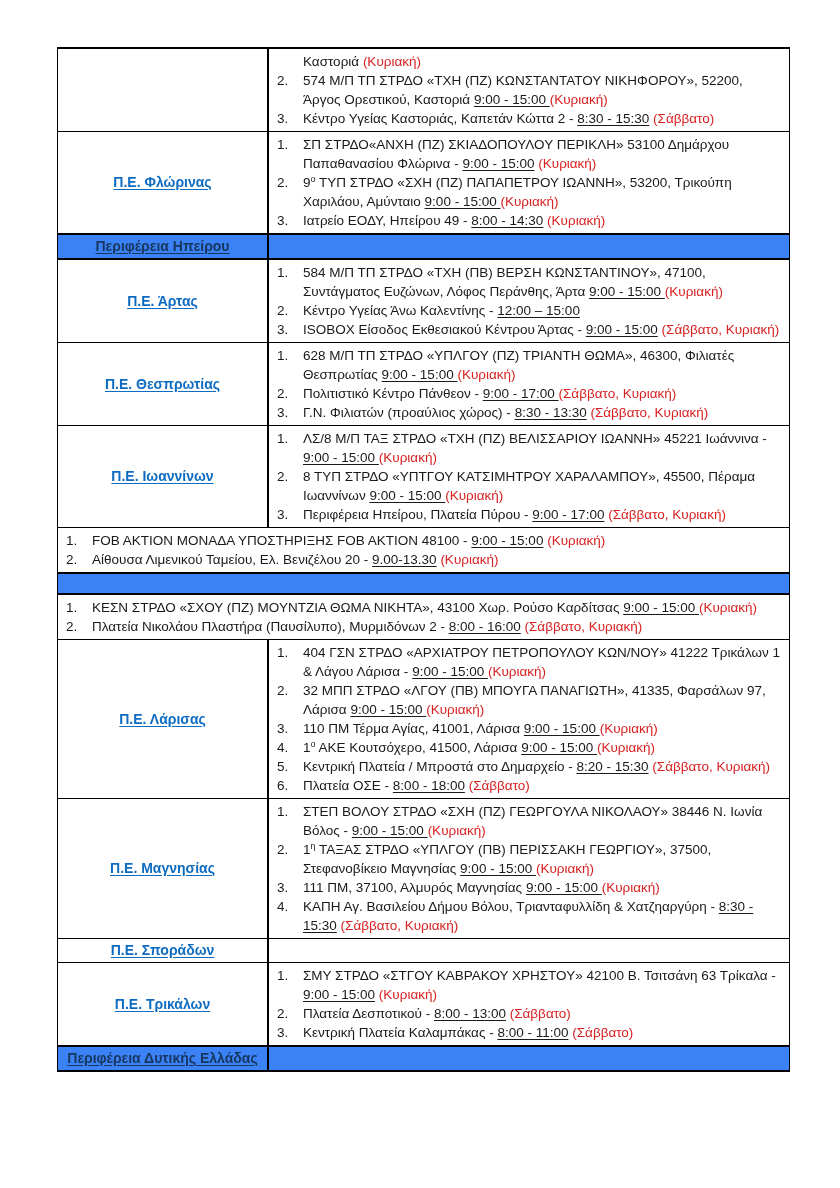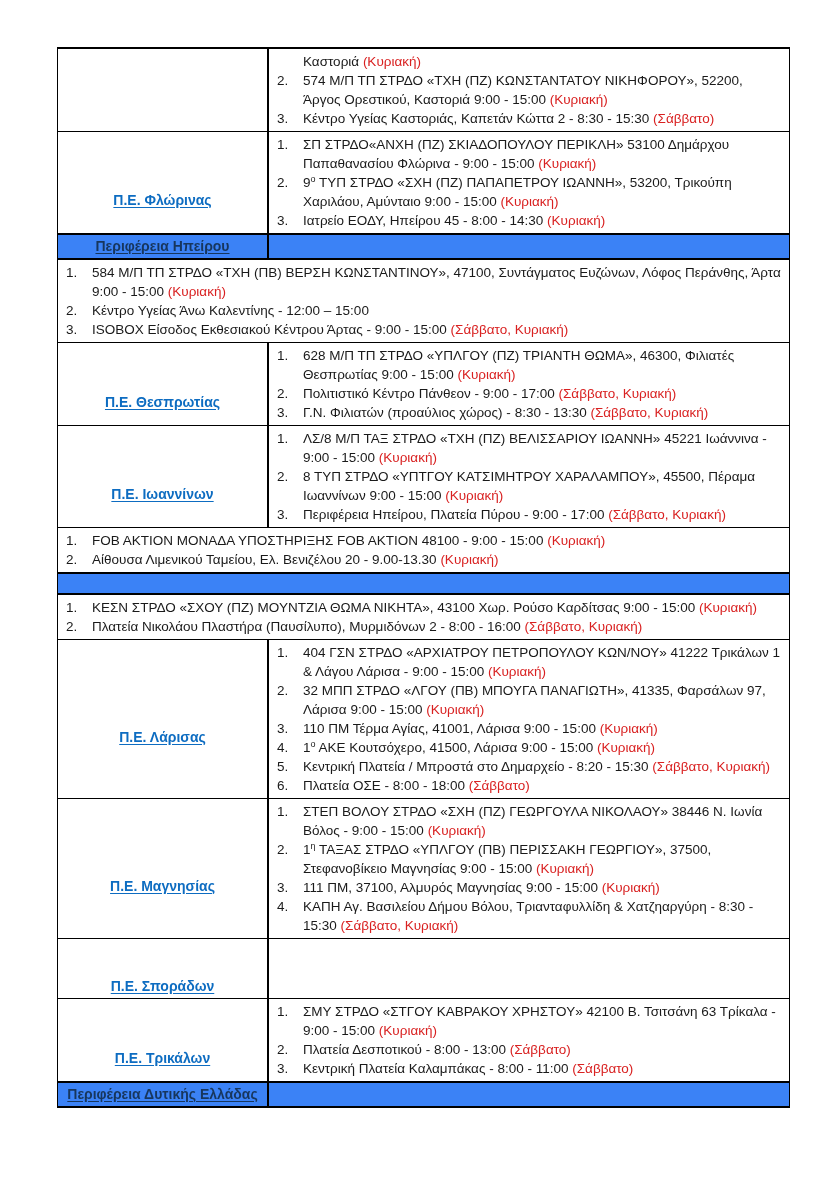--- a/index.html
+++ b/index.html
@@ -25,37 +25,37 @@
     display:flex; align-items:center; justify-content:center;
     padding:2px 4px; text-align:center;
   }
   .cell-items {
     flex:1 1 auto; box-sizing:border-box;
     padding:3px 8px 3px 8px;
     min-height:19px;
   }
   .unit-label {
     color:#0d6cc1; font-weight:bold; font-size:14px; line-height:19px;
-    text-decoration:underline; text-underline-offset:2px; white-space:nowrap;margin-top:36px;
+    text-decoration:underline; text-underline-offset:2px; white-space:nowrap;
   }
   .region-label {
     color:#17365d; font-weight:bold; font-size:14px; line-height:19px;
     text-decoration:underline; text-underline-offset:2px; white-space:nowrap;
   }
   .item { display:flex; }
   .item .num {
     flex:0 0 26px; width:26px;
     font-size:13.5px; line-height:19px; color:#1a1a1a;
   }
   .item .txt {
     flex:1 1 auto;
     font-size:13.5px; line-height:19px; color:#1a1a1a;
   }
   .seg-n { }
-  .seg-u { text-underline-offset:2px; text-decoration-thickness:1px; }
+  .seg-u { text-decoration:underline; text-underline-offset:2px; text-decoration-thickness:1px; }
   .seg-r { color:#d92121; }
   .txt sup { font-size:9px; line-height:0; }
 </style>
 </head>
 <body>
 
 <div class="page">
   <div class="tbl">
       <div class="row unit">
         <div class="cell-label"></div>
@@ -82,31 +82,34 @@
           <div class="item">
             <span class="num">1.</span>
             <span class="txt"><span class="seg-n">ΣΠ ΣΤΡΔΟ«ΑΝΧΗ (ΠΖ) ΣΚΙΑΔΟΠΟΥΛΟΥ ΠΕΡΙΚΛΗ» 53100 Δημάρχου Παπαθανασίου Φλώρινα - </span><span class="seg-u">9:00 - 15:00</span><span class="seg-n"> </span><span class="seg-r">(Κυριακή)</span></span>
           </div>
           <div class="item">
             <span class="num">2.</span>
             <span class="txt"><span class="seg-n">9</span><sup>ο</sup><span class="seg-n"> ΤΥΠ ΣΤΡΔΟ «ΣΧΗ (ΠΖ) ΠΑΠΑΠΕΤΡΟΥ ΙΩΑΝΝΗ», 53200, Τρικούπη Χαριλάου, Αμύνταιο </span><span class="seg-u">9:00 - 15:00 </span><span class="seg-r">(Κυριακή)</span></span>
           </div>
           <div class="item">
             <span class="num">3.</span>
-            <span class="txt"><span class="seg-n">Ιατρείο ΕΟΔΥ, Ηπείρου 45 - </span><span class="seg-u">8:00 - 14:30</span><span class="seg-n"> </span><span class="seg-r">(Κυριακή)</span></span>
+            <span class="txt"><span class="seg-n">Ιατρείο ΕΟΔΥ, Ηπείρου 49 - </span><span class="seg-u">8:00 - 14:30</span><span class="seg-n"> </span><span class="seg-r">(Κυριακή)</span></span>
           </div>
         </div>
       </div>
       <div class="row region">
         <div class="cell-label">
           <span class="region-label">Περιφέρεια Ηπείρου</span>
         </div>
         <div class="cell-items"></div>
       </div>
       <div class="row unit">
+        <div class="cell-label">
+          <span class="unit-label">Π.Ε. Άρτας</span>
+        </div>
         <div class="cell-items">
           <div class="item">
             <span class="num">1.</span>
             <span class="txt"><span class="seg-n">584 Μ/Π ΤΠ ΣΤΡΔΟ «ΤΧΗ (ΠΒ) ΒΕΡΣΗ ΚΩΝΣΤΑΝΤΙΝΟΥ», 47100, Συντάγματος Ευζώνων, Λόφος Περάνθης, Άρτα </span><span class="seg-u">9:00 - 15:00 </span><span class="seg-r">(Κυριακή)</span></span>
           </div>
           <div class="item">
             <span class="num">2.</span>
             <span class="txt"><span class="seg-n">Κέντρο Υγείας Άνω Καλεντίνης - </span><span class="seg-u">12:00 – 15:00</span></span>
           </div>
           <div class="item">

